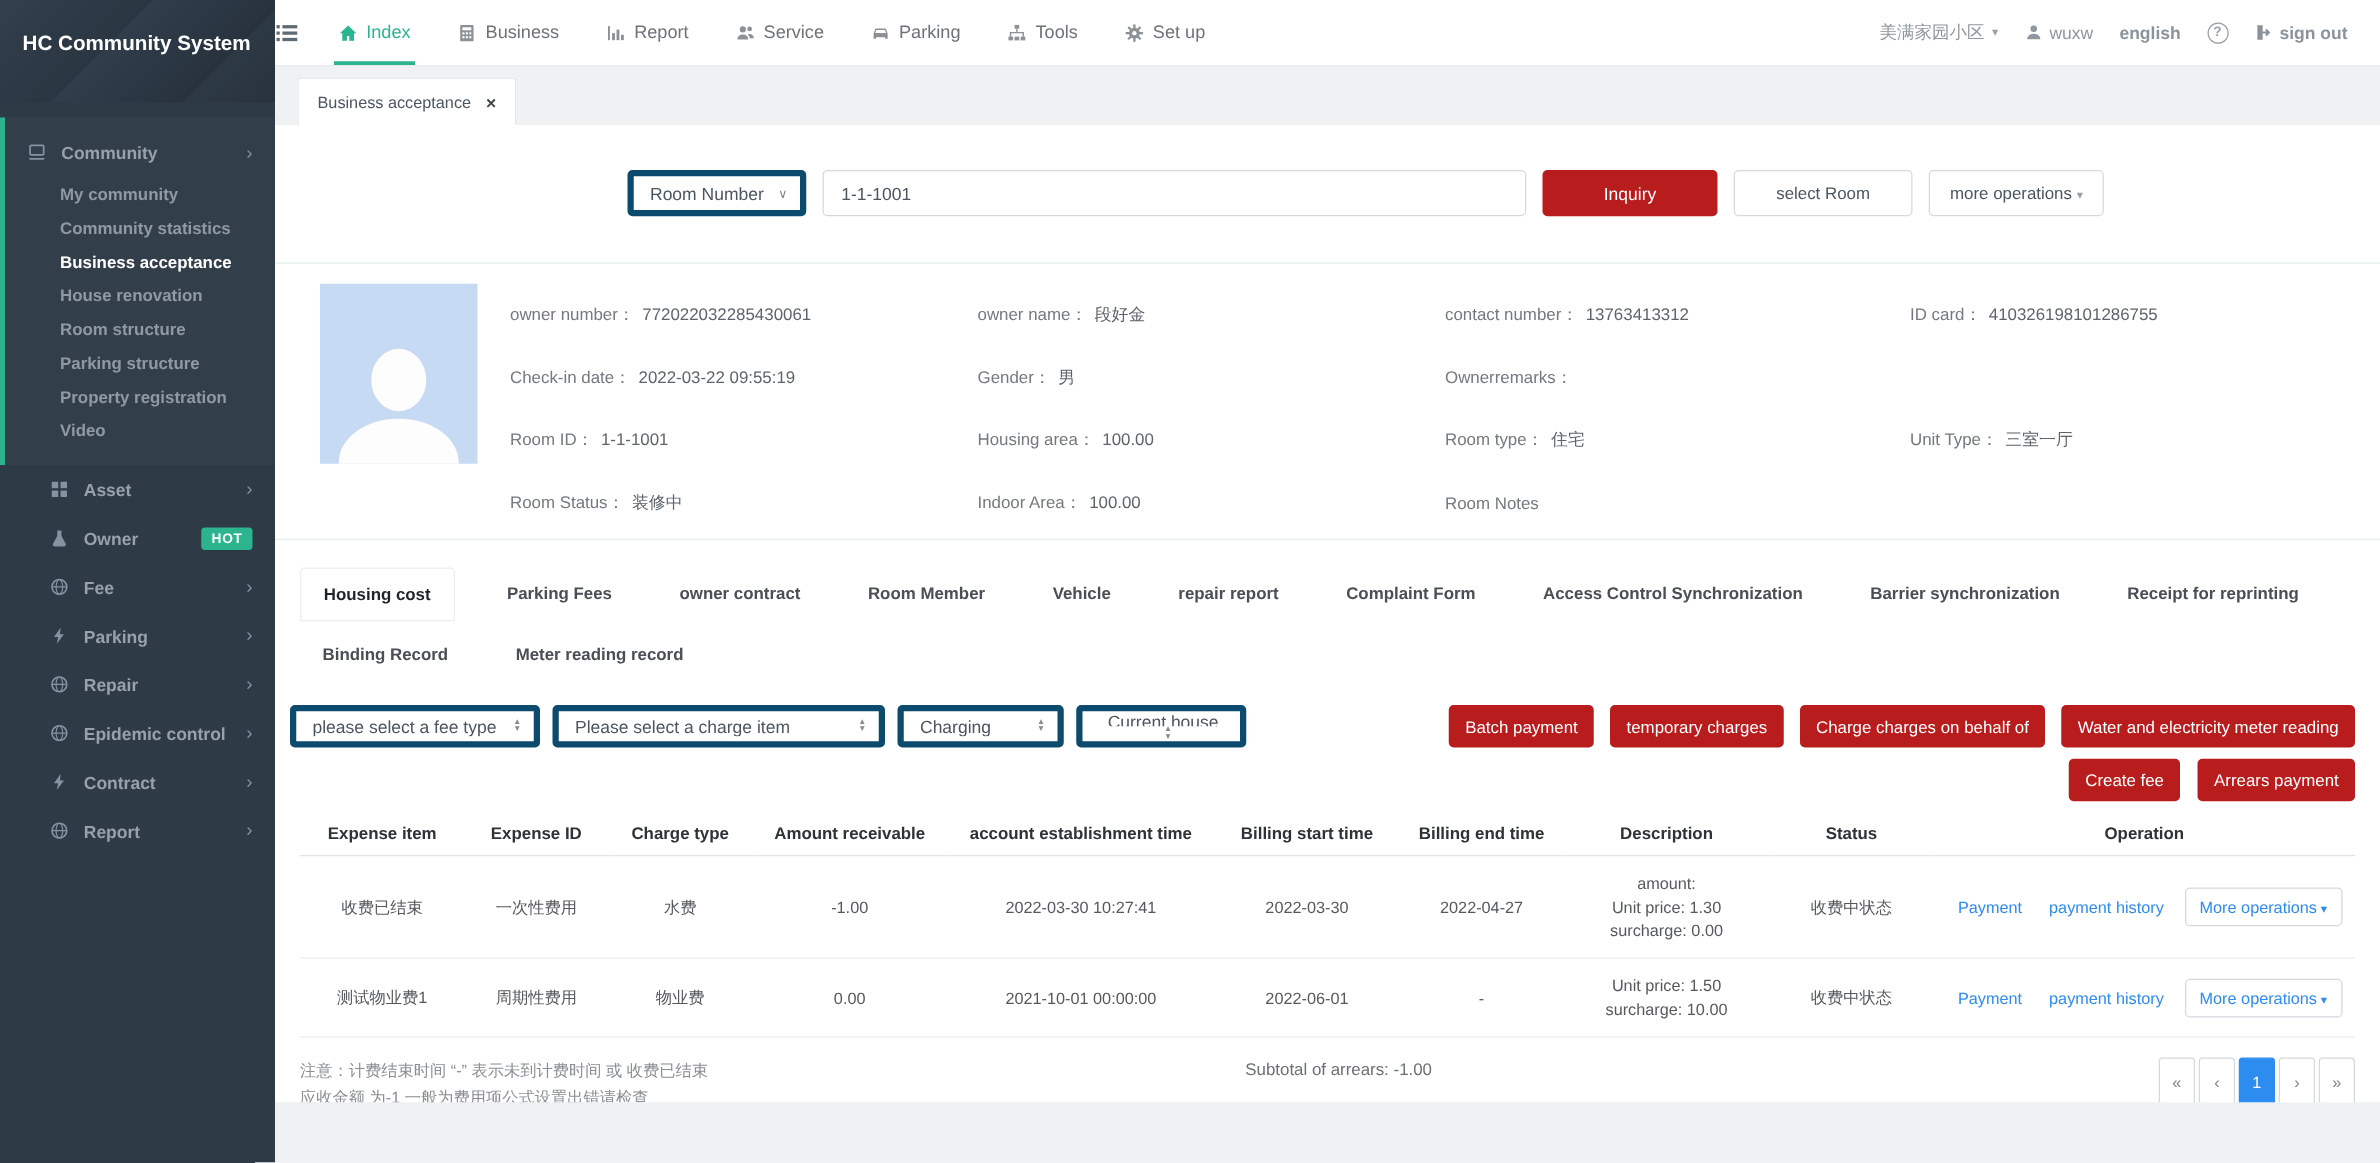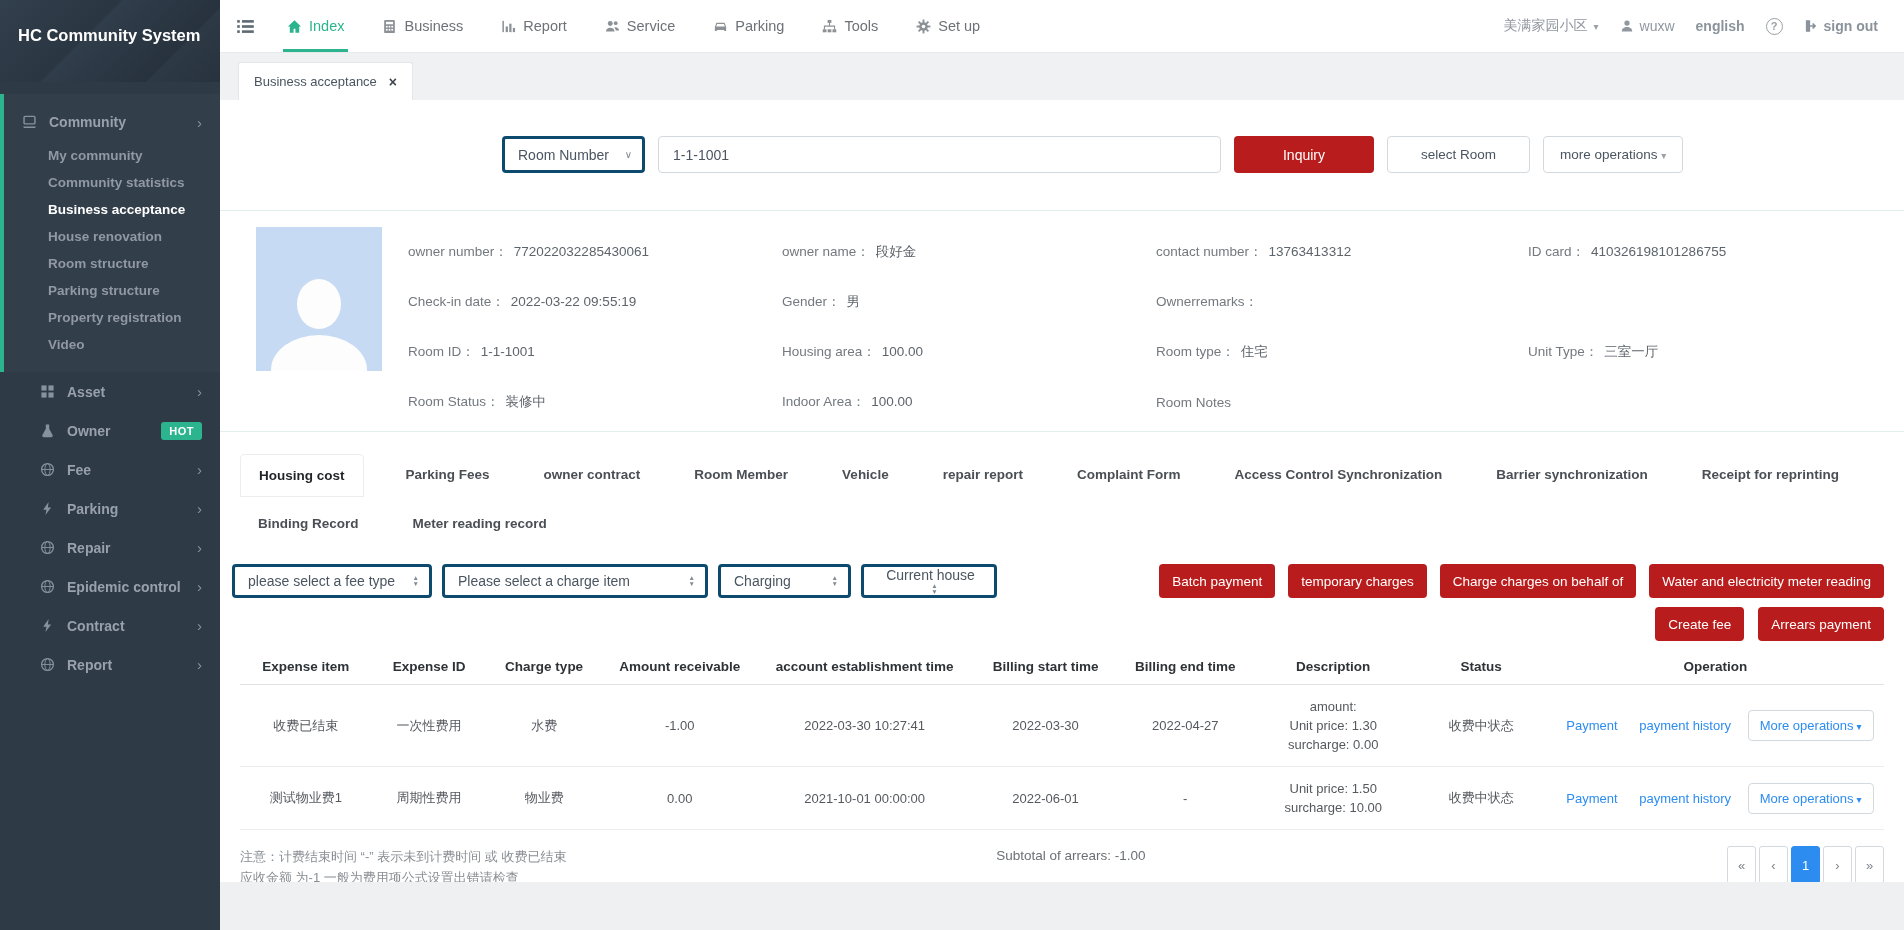--- a/index.html
+++ b/index.html
@@ -19,21 +19,21 @@
   .section-row .chev { margin-left:auto; font-size:15px; color:#8792a0; font-weight:normal; }
   .badge { margin-left:auto; background:#2cb48e; color:#fff; font-size:11px; font-weight:bold; padding:3px 8px; border-radius:3px; letter-spacing:.5px; }
   .sub { height:27px; display:flex; align-items:center; padding-left:44px; font-size:13.5px; font-weight:bold; color:#8f98a4; cursor:pointer; }
   .sub.active { color:#ffffff; }
   .side-sections .section-row { height:39px;padding-left:40px; }
 
   
   .main { flex:1; display:flex; flex-direction:column; }
 
   
-  .topnav { height:52px; background:#fff; display:flex; align-items:stretch; padding-left:16px; }
+  .topnav { height:52px; background:#fff; display:flex; align-items:stretch; }
   .burger { display:flex; align-items:center; margin-right:28px; color:#5f6b74; cursor:pointer; }
   .burger svg { width:19px; height:19px; fill:currentColor; }
   .tn-item { display:flex; align-items:center; gap:7px; padding:0 4px; margin-right:30px; font-size:14.5px; color:#6d7278; cursor:pointer; }
   .tn-item .icon { display:inline-flex; color:#8c9196; }
   .tn-item .icon svg { width:15px; height:15px; fill:currentColor; }
   .tn-item.active { color:#2cb48e; box-shadow:inset 0 -3px 0 #2cb48e; }
   .tn-item.active .icon { color:#2cb48e; }
   .tn-right { margin-left:auto; display:flex; align-items:center; gap:21px; padding-right:26px; color:#9097a0; font-size:14px; }
   .tn-right .cluster { display:flex; align-items:center; gap:6px; cursor:pointer; }
   .tn-right svg { width:14px; height:14px; fill:currentColor; }
@@ -45,21 +45,21 @@
   .tabstrip { height:48px; background:#f0f1f2; display:flex; align-items:flex-end; padding-left:18px; border-top:1px solid #e8e9ea; }
   .page-tab { height:38px; background:#fff; border:1px solid #e5e6e7; border-bottom:none; border-radius:3px 3px 0 0; display:flex; align-items:center; gap:12px; padding:0 15px; font-size:13px; color:#4a5560; cursor:pointer; }
   .page-tab .x { font-weight:bold; color:#3d434a; font-size:14px; cursor:pointer; }
 
   
   .content { background:#fff; height:782px; overflow:hidden; }
   .bottom-gray { flex:1; background:#eef0f1; }
 
   
   .searchrow { display:flex; gap:13px; margin:36px 0 0 282px; height:37px; }
-  .sel { border:3px solid #0c4a6e; border-radius:4px; background:#fff; display:flex; align-items:center; font-size:14px; color:#4a5560; padding:0 10px 0 13px; white-space:nowrap; overflow:hidden; cursor:pointer; position:relative; }
+  .sel { border:5px solid #0c4a6e; border-radius:4px; background:#fff; display:flex; align-items:center; font-size:14px; color:#4a5560; padding:0 10px 0 13px; white-space:nowrap; overflow:hidden; cursor:pointer; position:relative; }
   .sel .val { overflow:hidden; white-space:nowrap; flex:1; }
   .sel-chev { margin-left:6px; font-size:10px; color:#7d858d; }
   .updown { display:flex; flex-direction:column; line-height:6px; font-size:6.5px; color:#848c94; margin-left:8px; }
   .search-type { width:143px; }
   .search-input { width:563px; border:1px solid #d4d9de; border-radius:4px; font-size:14px; color:#4a5560; padding:0 14px; font-family:"Liberation Sans",sans-serif; }
   .btn-green { background:#b91c1c; color:#fff; border:none; border-radius:4px; font-size:14px; cursor:pointer; font-family:"Liberation Sans",sans-serif; }
   .btn-inquiry { width:140px; }
   .btn-white { background:#fff; border:1px solid #d4d9de; border-radius:4px; font-size:13.5px; color:#4a5560; cursor:pointer; padding:0 16px; font-family:"Liberation Sans",sans-serif; }
 
   .divider { border:none; border-top:1px solid #e2efe9; margin:37px 0 0 0; }

